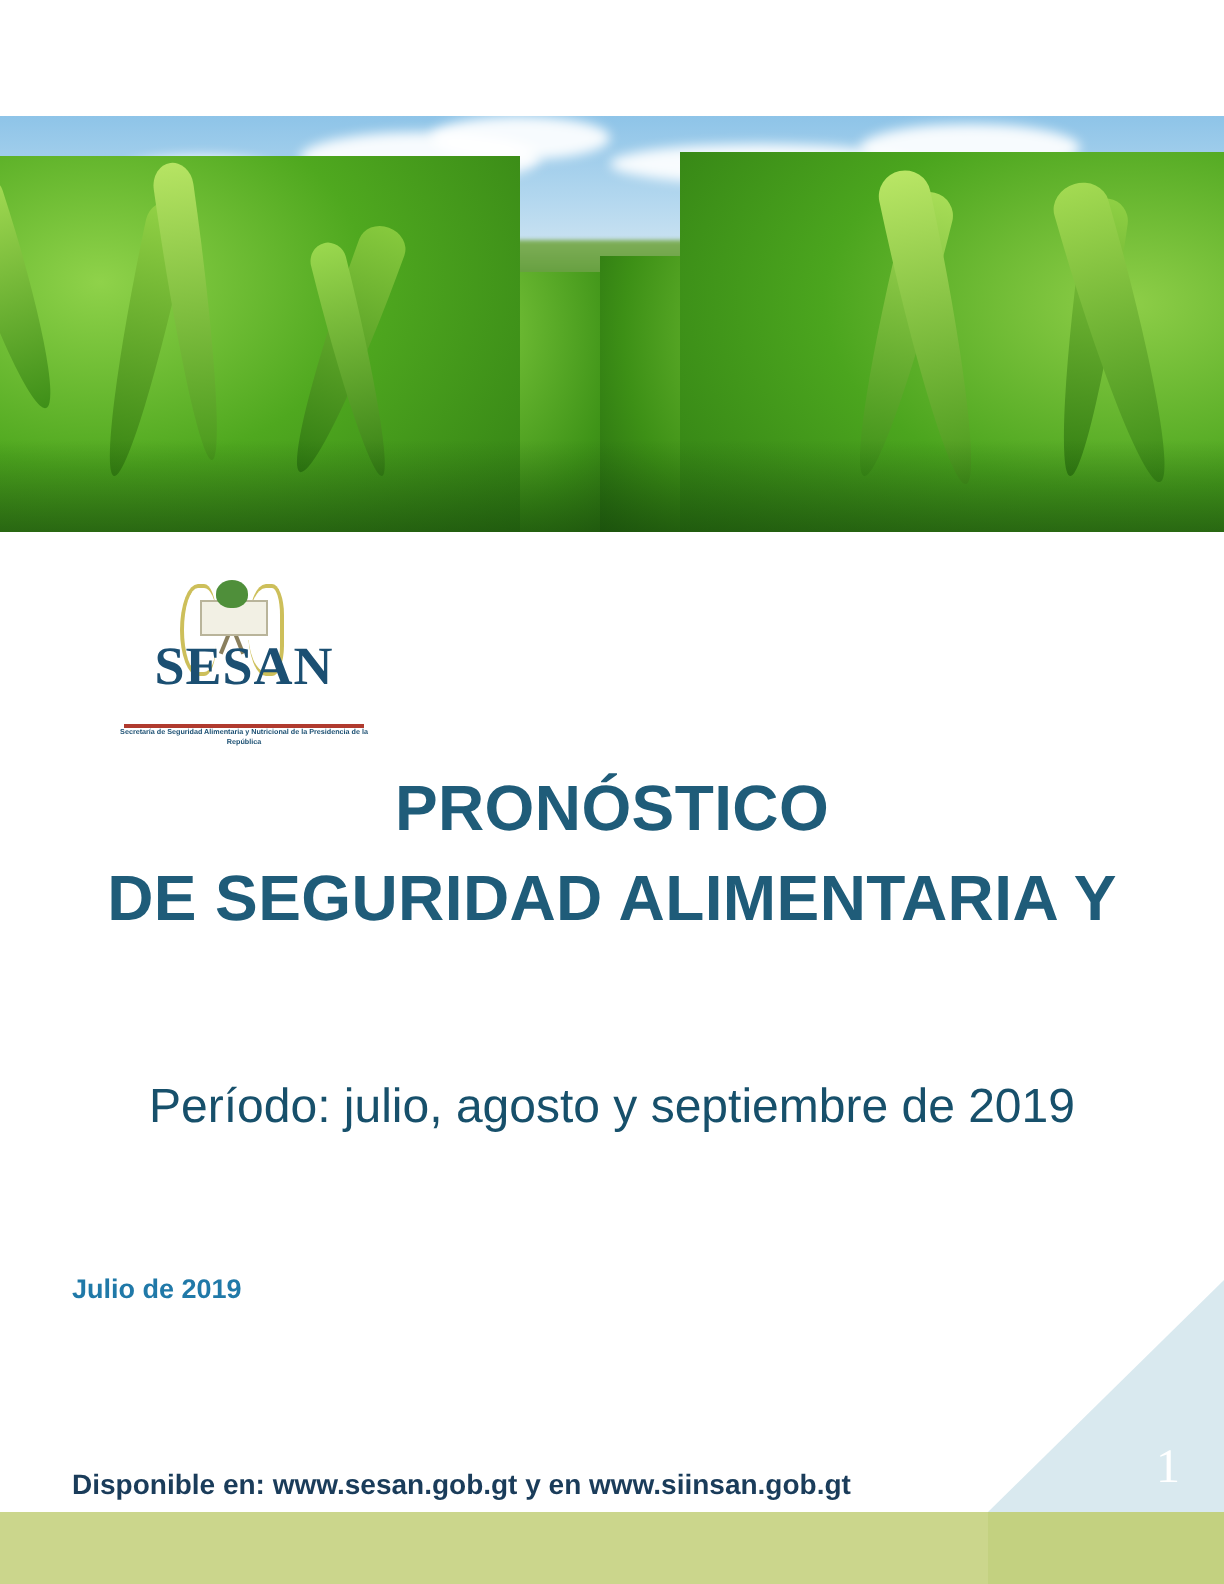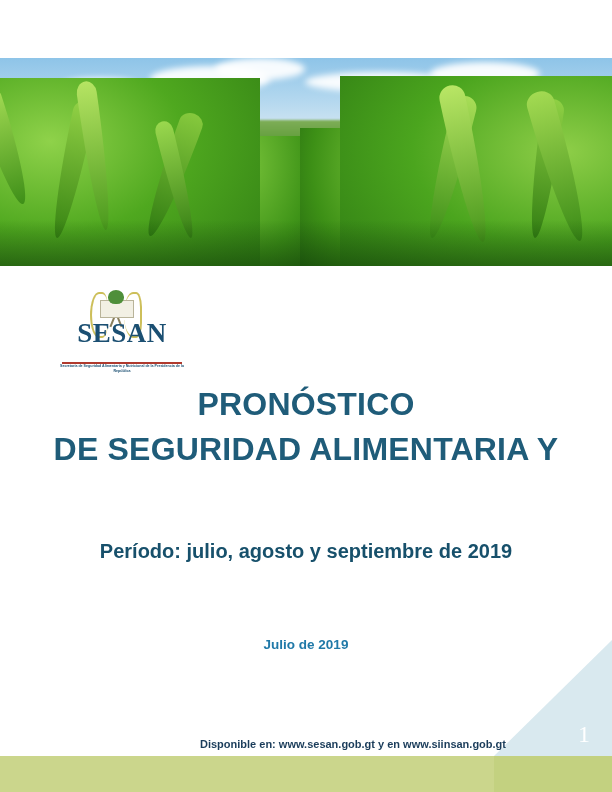--- a/index.html
+++ b/index.html
@@ -209,30 +209,30 @@
     line-height: 1.42;
     color: #1f5c79;
     letter-spacing: 0.2px;
   }
   .period {
     position: absolute;
     left: 36px;
     top: 540px;
     width: 540px;
     text-align: center;
-    font-weight: bold;
-    font-size: 20px;
+    font-weight: normal;
+    font-size: 24px;
     color: #17506b;
   }
   .date {
     position: absolute;
     left: 36px;
     top: 637px;
     width: 540px;
-    text-align: center;
+    text-align: left;
     font-weight: bold;
     font-size: 13.5px;
     color: #2079a8;
   }
 
   
   .corner-triangle {
     position: absolute;
     right: 0;
     bottom: 36px;
@@ -247,22 +247,22 @@
     bottom: 44px;
     font-size: 24px;
     color: #ffffff;
     font-family: "Liberation Serif", serif;
   }
   .availability {
     position: absolute;
     left: 36px;
     bottom: 42px;
     width: 470px;
-    text-align: right;
-    font-size: 11px;
+    text-align: left;
+    font-size: 14px;
     font-weight: bold;
     color: #1a3c5a;
   }
   .bottom-bar {
     position: absolute;
     left: 0;
     bottom: 0;
     width: 612px;
     height: 36px;
     background: #cbd68c;

